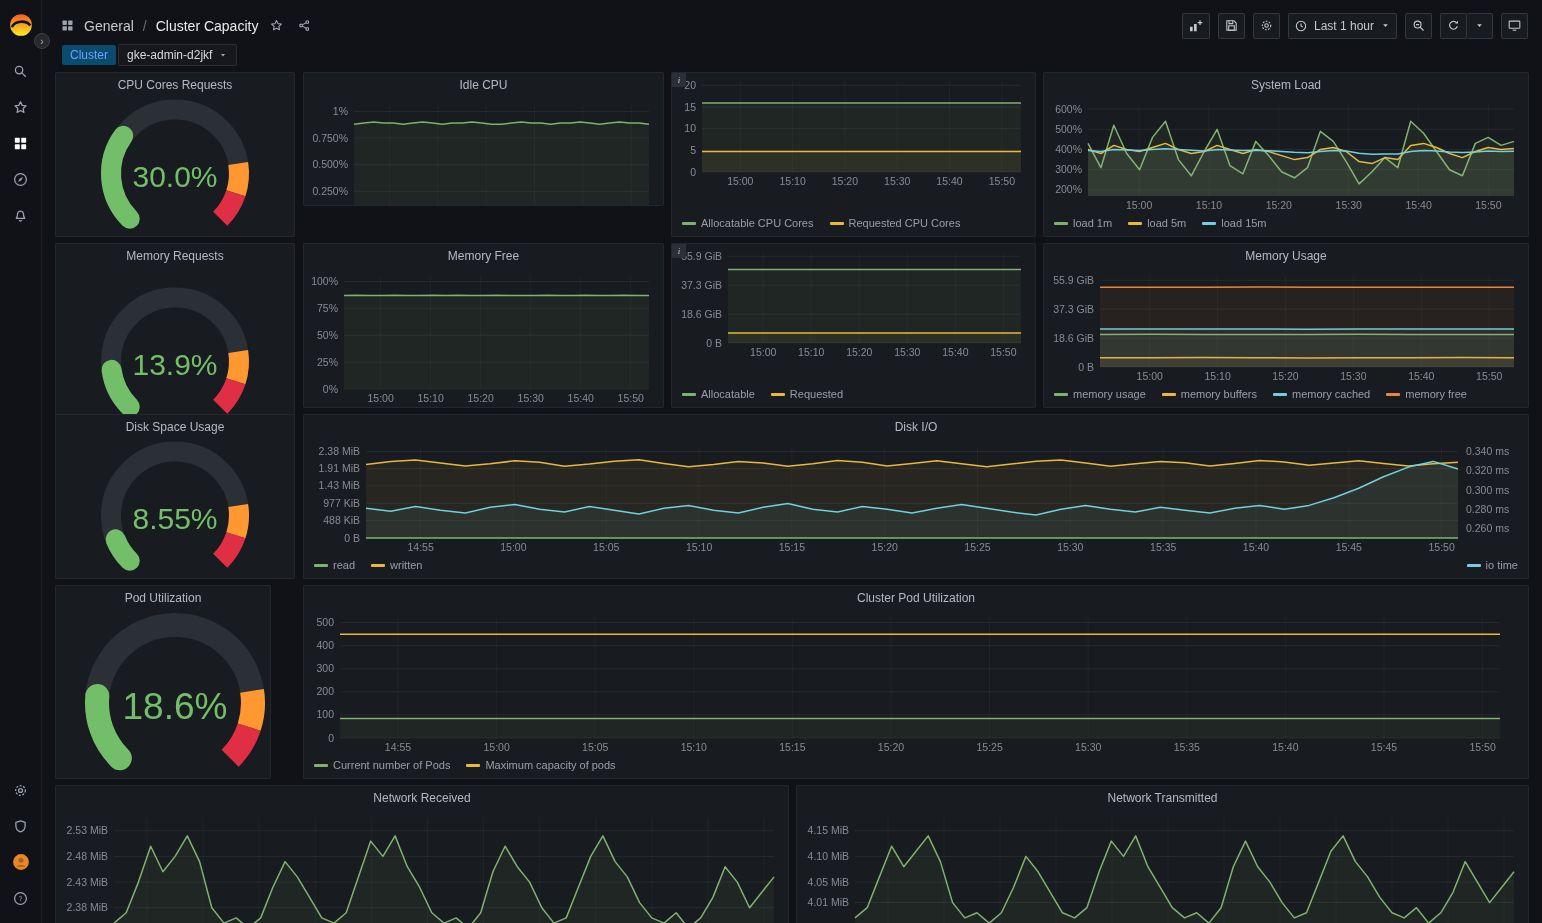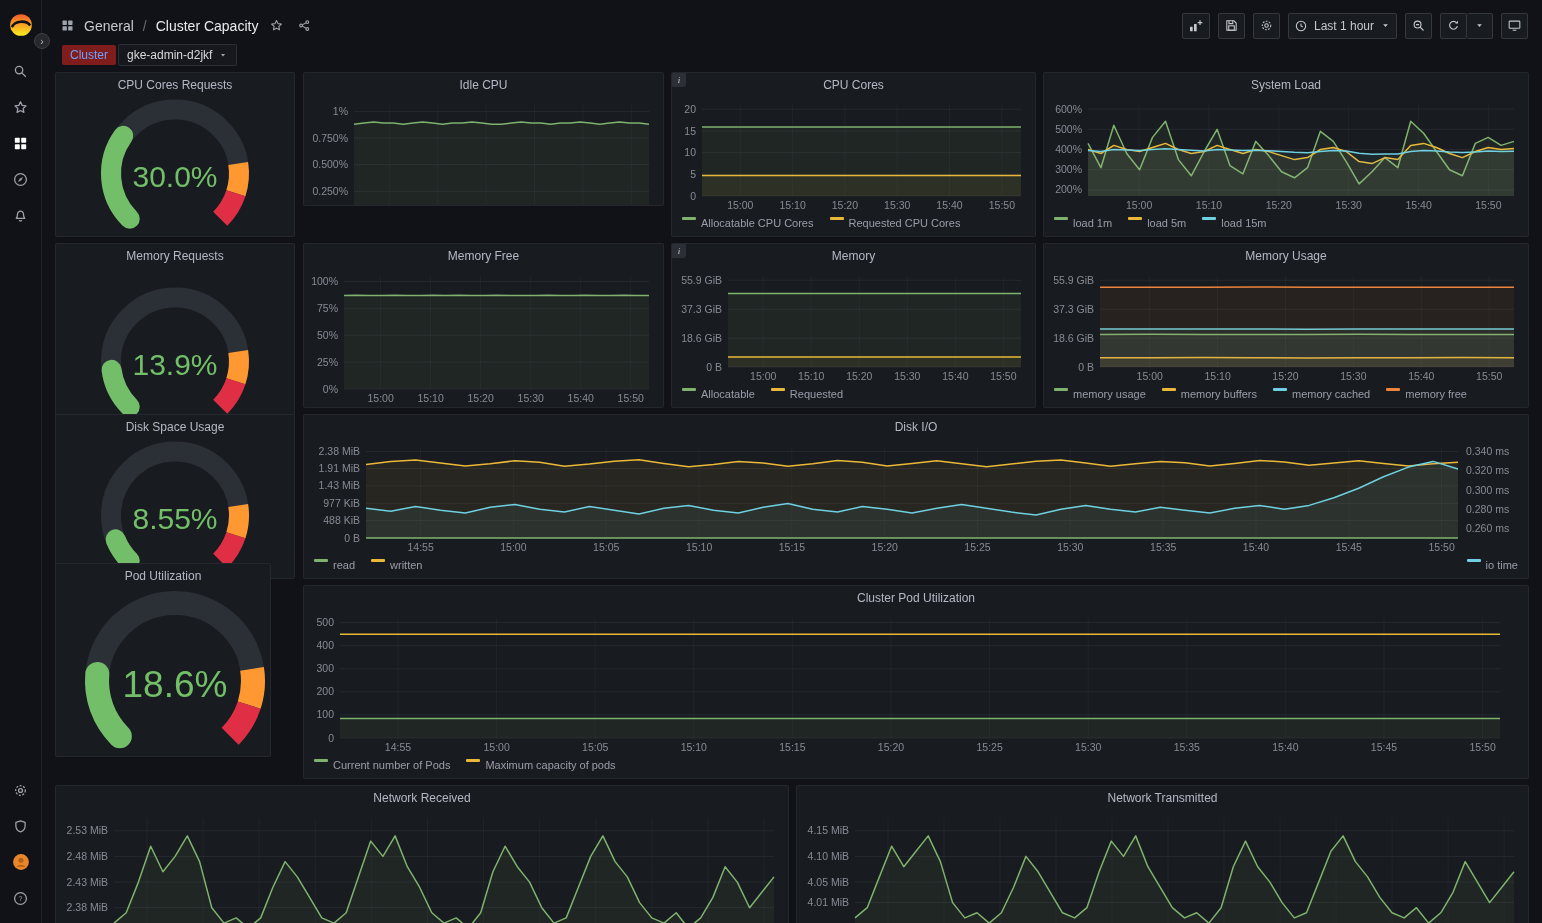--- a/index.html
+++ b/index.html
@@ -32,53 +32,53 @@
 .tb-actions{margin-left:auto;display:flex;align-items:center;gap:8px}
 .tb-btn{height:26px;min-width:26px;padding:0 5px;display:flex;align-items:center;gap:6px;
   background:#181b1f;border:1px solid rgba(204,204,220,0.16);border-radius:2px;
   color:#c7c8cc;font-size:12px;cursor:pointer;justify-content:center}
 .btn-group{display:flex}
 .btn-group .tb-btn+.tb-btn{border-left:none}
 
 
 .varbar{position:fixed;left:42px;top:40px;height:30px;display:flex;align-items:center;
   padding-left:20px;z-index:5}
-.var-label{background:#7f1d1d;color:#6e9fff;font-size:12px;padding:3px 8px;border-radius:2px;
+.var-label{background:#0c4a6e;color:#6e9fff;font-size:12px;padding:3px 8px;border-radius:2px;
   cursor:pointer}
 .var-value{display:flex;align-items:center;gap:6px;background:#16181d;
   border:1px solid rgba(204,204,220,0.12);border-radius:2px;color:#d8d9da;font-size:12px;
   padding:3px 8px;margin-left:2px;cursor:pointer}
 .var-value .caret{color:#9da2ab}
 
 
 .dashboard{position:absolute;inset:0}
 .panel{position:absolute;background:#181b1f;border:1px solid rgba(204,204,220,0.07);
   border-radius:2px;display:flex;flex-direction:column;overflow:hidden}
 .panel-header{height:24px;line-height:24px;flex:none;text-align:center;font-size:12px;
   color:rgba(204,204,220,0.88);cursor:pointer;white-space:nowrap}
 .chart{flex:1;min-height:0;cursor:crosshair}
 .legend{flex:none;height:22px;display:flex;align-items:center;justify-content:space-between;
   padding:0 10px 4px;font-size:11px;color:rgba(204,204,220,0.72)}
 .legend-left,.legend-right{display:flex;gap:16px}
-.legend-item{display:inline-flex;align-items:flex-start;gap:5px;cursor:pointer;white-space:nowrap}
+.legend-item{display:inline-flex;align-items:center;gap:5px;cursor:pointer;white-space:nowrap}
 .legend-mark{display:inline-block;width:14px;height:3px;border-radius:1px}
 .info-corner{position:absolute;left:0;top:0;width:14px;height:14px;background:#2c2f36;
   color:#c7c8cc;font-size:9px;font-style:italic;font-family:"Liberation Serif",serif;
   display:flex;align-items:center;justify-content:center;cursor:pointer;
   border-bottom-right-radius:3px;z-index:2}
 .gauge{flex:1;min-height:0;display:flex;align-items:center;justify-content:center}
 svg text.tick{fill:rgba(204,204,220,0.62);font-size:10.5px;font-family:"Liberation Sans",sans-serif}
 svg text.gauge-value{fill:#73BF69;font-size:30px;font-weight:500;font-family:"Liberation Sans",sans-serif}
 svg text.gauge-value.lg{font-size:37px}
 
 
 #p-g0{left:55px;top:72px;width:240px;height:165px}
 #p-g1{left:55px;top:243px;width:240px;height:199px}
 #p-g2{left:55px;top:414px;width:240px;height:165px}
-#p-g3{left:55px;top:563px;width:216px;height:194px}
+#p-g3{left:55px;top:585px;width:216px;height:194px}
 #p-idle{left:303px;top:72px;width:361px;height:134px}
 #p-cores{left:671px;top:72px;width:365px;height:165px}
 #p-sysload{left:1043px;top:72px;width:486px;height:165px}
 #p-memfree{left:303px;top:243px;width:361px;height:165px}
 #p-memory{left:671px;top:243px;width:365px;height:165px}
 #p-memusage{left:1043px;top:243px;width:486px;height:165px}
 #p-diskio{left:303px;top:414px;width:1226px;height:165px}
 #p-pods{left:303px;top:585px;width:1226px;height:194px}
 #p-netrecv{left:55px;top:785px;width:734px;height:175px}
 #p-nettx{left:796px;top:785px;width:733px;height:175px}
@@ -338,21 +338,20 @@
           <text class="tick" x="278.9" y="134" text-anchor="middle">15:40</text>
           <line x1="327.3" x2="327.3" y1="8" y2="121" stroke="rgba(204,204,220,0.05)"></line>
           <text class="tick" x="327.3" y="134" text-anchor="middle">15:50</text>
           <polygon points="50,121 50.0,27.2 59.8,26.1 69.7,25.1 79.5,26.1 89.3,26.1 99.2,27.2 109.0,26.1 118.8,25.1 128.7,26.1 138.5,27.2 148.3,26.1 158.2,26.1 168.0,25.1 177.8,26.1 187.7,27.2 197.5,27.2 207.3,26.1 217.2,25.1 227.0,26.1 236.8,26.1 246.7,27.2 256.5,26.1 266.3,26.1 276.2,25.1 286.0,26.1 295.8,27.2 305.7,26.1 315.5,25.1 325.3,26.1 335.2,26.1 345.0,27.2 345,121" fill="#7EB26D" fill-opacity="0.07"></polygon>
           <polyline points="50.0,27.2 59.8,26.1 69.7,25.1 79.5,26.1 89.3,26.1 99.2,27.2 109.0,26.1 118.8,25.1 128.7,26.1 138.5,27.2 148.3,26.1 158.2,26.1 168.0,25.1 177.8,26.1 187.7,27.2 197.5,27.2 207.3,26.1 217.2,25.1 227.0,26.1 236.8,26.1 246.7,27.2 256.5,26.1 266.3,26.1 276.2,25.1 286.0,26.1 295.8,27.2 305.7,26.1 315.5,25.1 325.3,26.1 335.2,26.1 345.0,27.2" fill="none" stroke="#7EB26D" stroke-width="1.5" stroke-linejoin="round"></polyline>
         </svg></div>
   </section>
 
   <section class="panel" id="p-cores">
     <div class="info-corner">i</div>
-    <header class="panel-header">CPU Cores</header>
     <div class="chart"><svg width="363" height="117">
           <line x1="30" x2="349" y1="99.0" y2="99.0" stroke="rgba(204,204,220,0.08)"></line>
           <text class="tick" x="24" y="102.5" text-anchor="end">0</text>
           <line x1="30" x2="349" y1="77.3" y2="77.3" stroke="rgba(204,204,220,0.08)"></line>
           <text class="tick" x="24" y="80.8" text-anchor="end">5</text>
           <line x1="30" x2="349" y1="55.7" y2="55.7" stroke="rgba(204,204,220,0.08)"></line>
           <text class="tick" x="24" y="59.2" text-anchor="end">10</text>
           <line x1="30" x2="349" y1="34.0" y2="34.0" stroke="rgba(204,204,220,0.08)"></line>
           <text class="tick" x="24" y="37.5" text-anchor="end">15</text>
           <line x1="30" x2="349" y1="12.3" y2="12.3" stroke="rgba(204,204,220,0.08)"></line>
@@ -448,21 +447,20 @@
           <text class="tick" x="276.7" y="134" text-anchor="middle">15:40</text>
           <line x1="326.7" x2="326.7" y1="8" y2="121" stroke="rgba(204,204,220,0.05)"></line>
           <text class="tick" x="326.7" y="134" text-anchor="middle">15:50</text>
           <polygon points="40,121 40.0,27.4 52.7,27.2 65.4,27.4 78.1,27.6 90.8,27.3 103.5,27.4 116.3,27.5 129.0,27.2 141.7,27.4 154.4,27.3 167.1,27.5 179.8,27.4 192.5,27.2 205.2,27.4 217.9,27.6 230.6,27.4 243.3,27.3 256.0,27.5 268.8,27.4 281.5,27.2 294.2,27.4 306.9,27.5 319.6,27.3 332.3,27.4 345.0,27.4 345,121" fill="#7EB26D" fill-opacity="0.07"></polygon>
           <polyline points="40.0,27.4 52.7,27.2 65.4,27.4 78.1,27.6 90.8,27.3 103.5,27.4 116.3,27.5 129.0,27.2 141.7,27.4 154.4,27.3 167.1,27.5 179.8,27.4 192.5,27.2 205.2,27.4 217.9,27.6 230.6,27.4 243.3,27.3 256.0,27.5 268.8,27.4 281.5,27.2 294.2,27.4 306.9,27.5 319.6,27.3 332.3,27.4 345.0,27.4" fill="none" stroke="#7EB26D" stroke-width="1.5" stroke-linejoin="round"></polyline>
         </svg></div>
   </section>
 
   <section class="panel" id="p-memory">
     <div class="info-corner">i</div>
-    <header class="panel-header">Memory</header>
     <div class="chart"><svg width="363" height="117">
           <line x1="56" x2="349" y1="99.0" y2="99.0" stroke="rgba(204,204,220,0.08)"></line>
           <text class="tick" x="50" y="102.5" text-anchor="end">0 B</text>
           <line x1="56" x2="349" y1="70.2" y2="70.2" stroke="rgba(204,204,220,0.08)"></line>
           <text class="tick" x="50" y="73.7" text-anchor="end">18.6 GiB</text>
           <line x1="56" x2="349" y1="41.2" y2="41.2" stroke="rgba(204,204,220,0.08)"></line>
           <text class="tick" x="50" y="44.7" text-anchor="end">37.3 GiB</text>
           <line x1="56" x2="349" y1="12.3" y2="12.3" stroke="rgba(204,204,220,0.08)"></line>
           <text class="tick" x="50" y="15.8" text-anchor="end">55.9 GiB</text>
           <line x1="91.2" x2="91.2" y1="8" y2="99" stroke="rgba(204,204,220,0.05)"></line>

